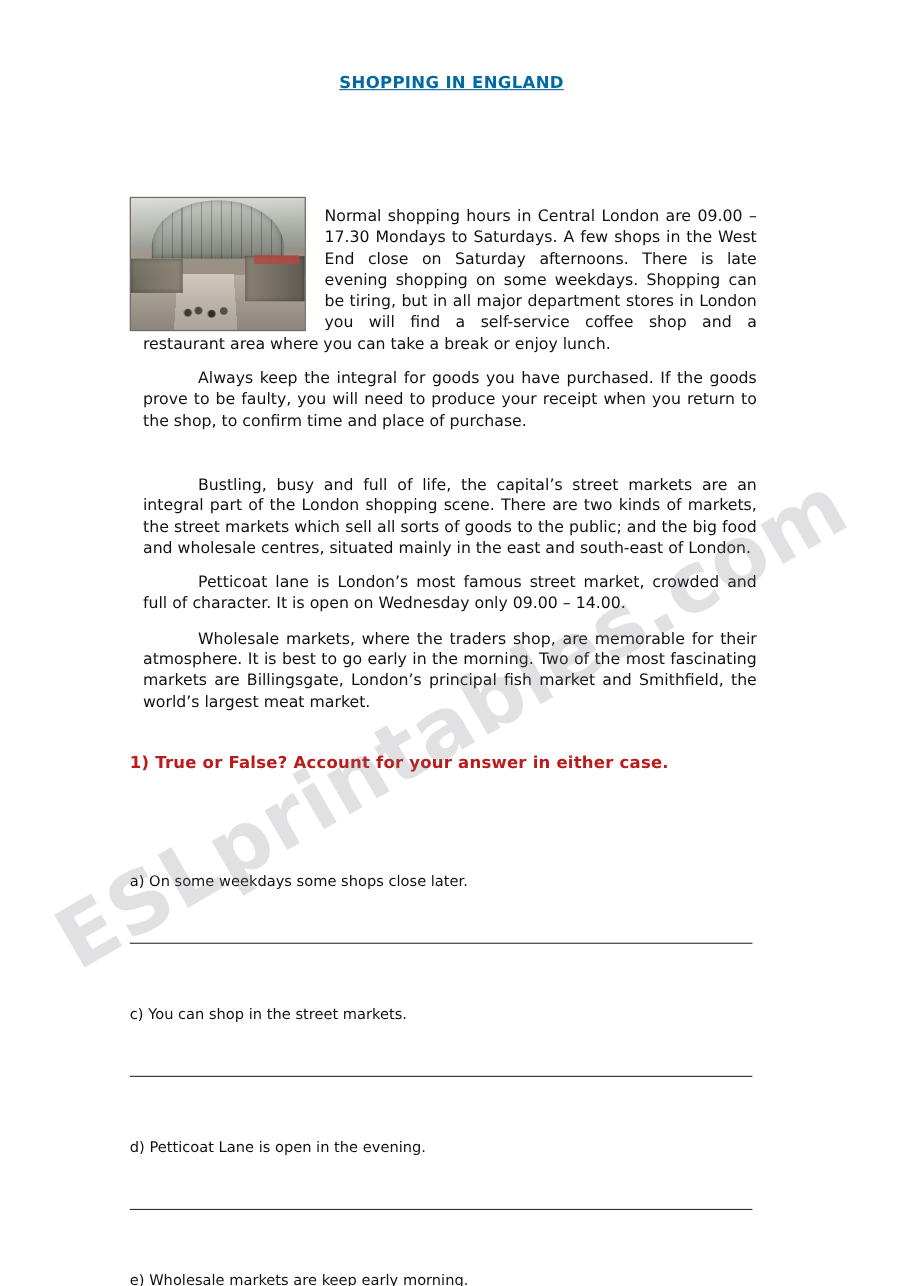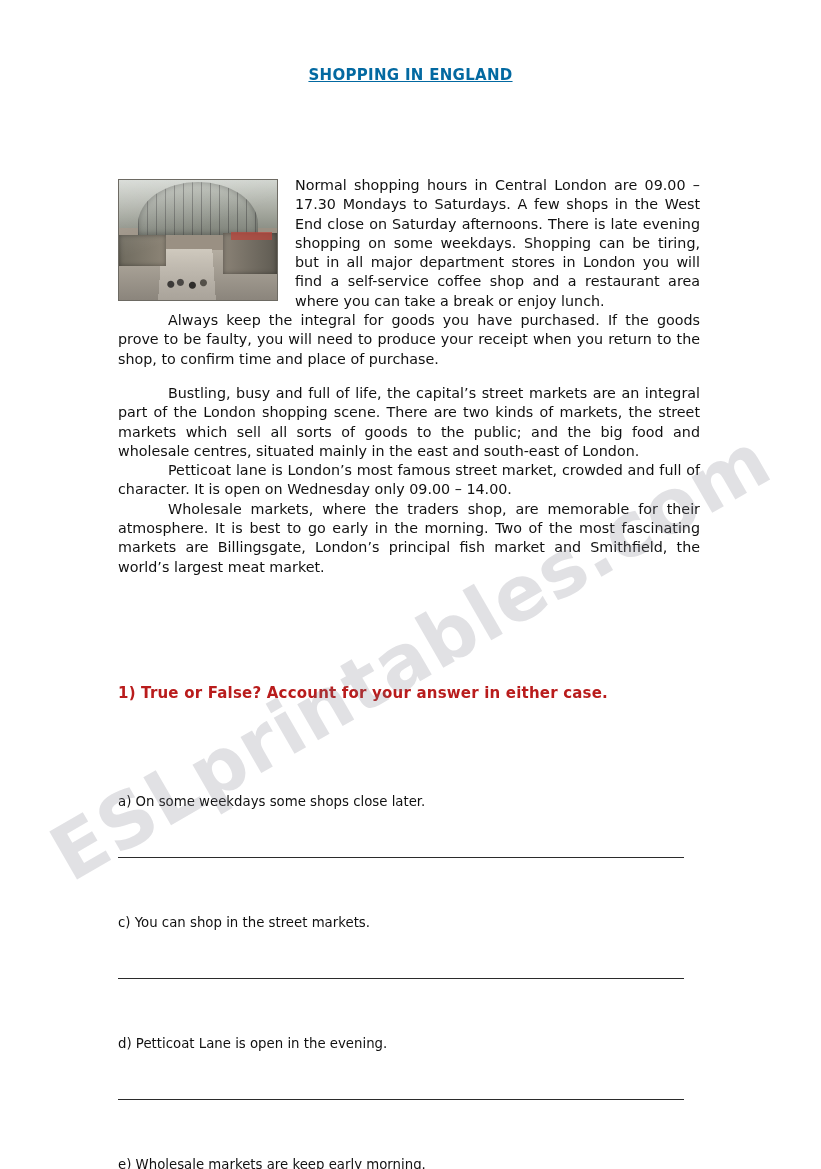--- a/index.html
+++ b/index.html
@@ -134,21 +134,21 @@
       radial-gradient(circle at 30% 60%, #4a4744 0 3px, rgba(0,0,0,0) 4px),
       radial-gradient(circle at 55% 75%, #2f2d2b 0 3px, rgba(0,0,0,0) 4px),
       radial-gradient(circle at 78% 62%, #545049 0 3px, rgba(0,0,0,0) 4px);
   }
   .photo .glare {
     position: absolute;
     left:0; top:0; right:0; bottom:0;
     background: linear-gradient(160deg, rgba(255,255,255,.25), rgba(255,255,255,0) 45%);
   }
   p.para {
-    margin: 0;
+    margin: 12px;
     font-size: 14.3px;
     line-height: 19.3px;
     text-align: justify;
     color: #111111;
   }
   p.para.indent {
     text-indent: 50px;
   }
   .spacer-sm { height: 15px; }
   .questions-heading {

